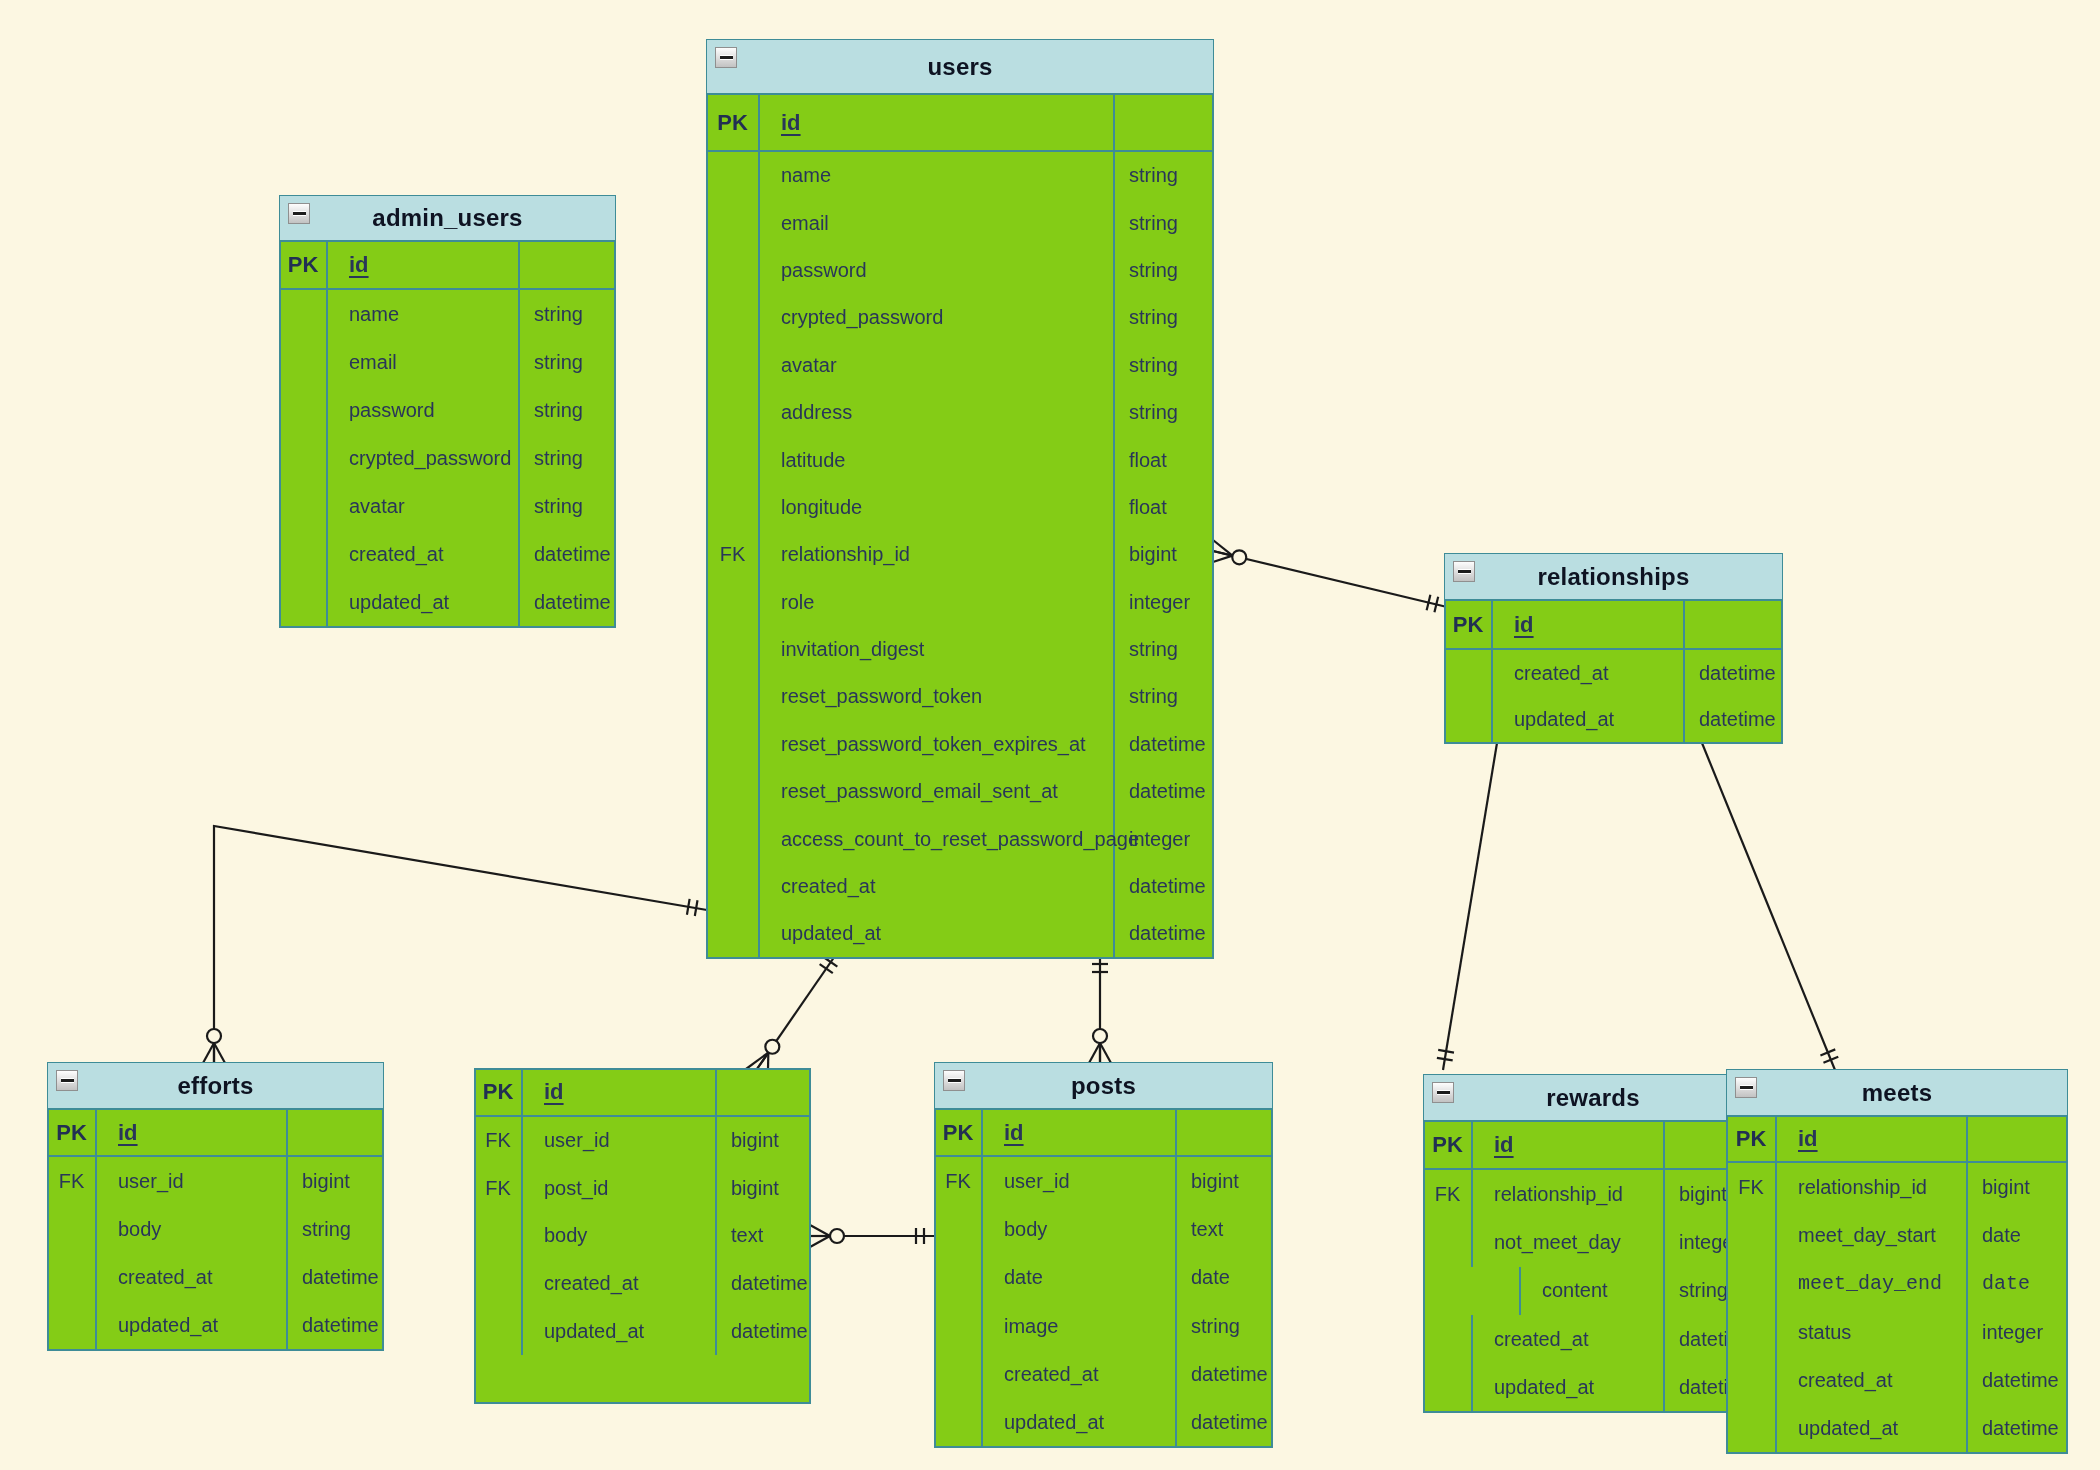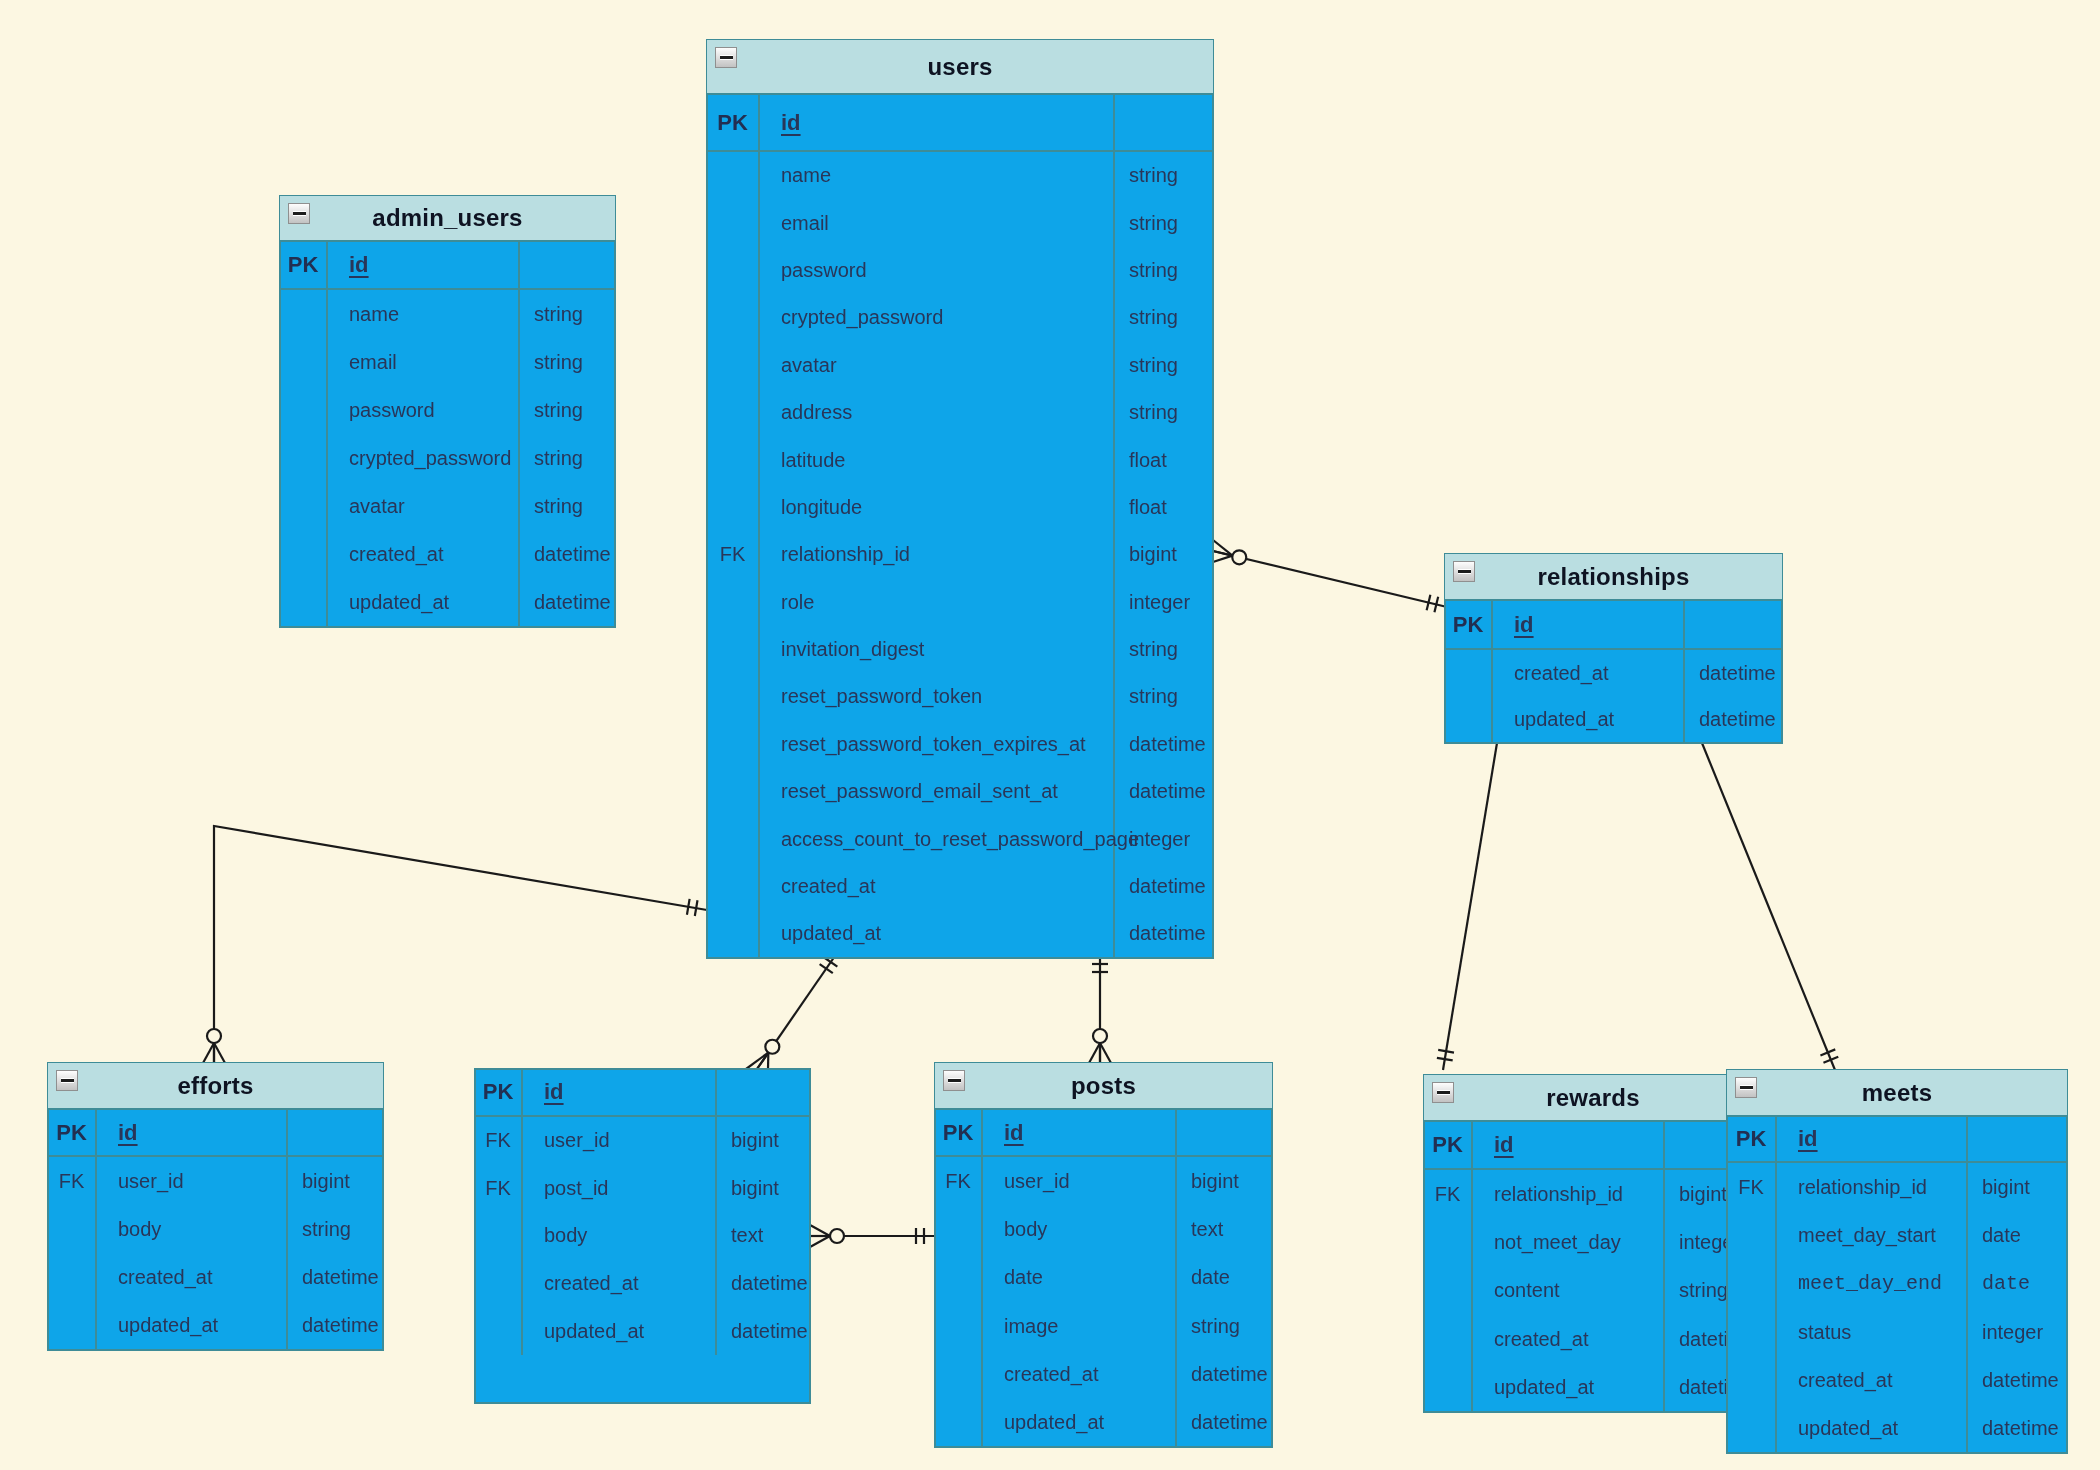--- a/index.html
+++ b/index.html
@@ -23,21 +23,21 @@
     stroke:#1a1a1a;
     stroke-width:2.2;
     fill:none;
   }
   #wires circle{
     stroke:#1a1a1a;
     stroke-width:2.2;
   }
   .er-table{
     position:absolute;
-    background:#0ea5e9;
+    background:#84cc16;
     outline:2px solid #3E8C97;
     outline-offset:-1px;
     box-sizing:border-box;
   }
   .thead{
     position:relative;
     background:#BADEE1;
     border-bottom:2px solid #3E8C97;
     box-sizing:border-box;
     display:flex;
@@ -465,21 +465,21 @@
       <div class="row field-row" style="height: 48.4px;">
         <div class="cell key-cell" style="width: 49px;">FK</div>
         <div class="cell name-cell">relationship_id</div>
         <div class="cell type-cell" style="width: 97px;">bigint</div>
       </div>
       <div class="row field-row" style="height: 48.4px;">
         <div class="cell key-cell" style="width: 49px;"></div>
         <div class="cell name-cell">not_meet_day</div>
         <div class="cell type-cell" style="width: 97px;">integer</div>
       </div>
-      <div class="row field-row" style="height: 48.4px;">
+      <div class="row field-row" style="height: 48.4px; padding-left: 48px;">
         <div class="cell key-cell" style="width: 49px;"></div>
         <div class="cell name-cell">content</div>
         <div class="cell type-cell" style="width: 97px;">string</div>
       </div>
       <div class="row field-row" style="height: 48.4px;">
         <div class="cell key-cell" style="width: 49px;"></div>
         <div class="cell name-cell">created_at</div>
         <div class="cell type-cell" style="width: 97px;">datetime</div>
       </div>
       <div class="row field-row" style="height: 48.4px;">

